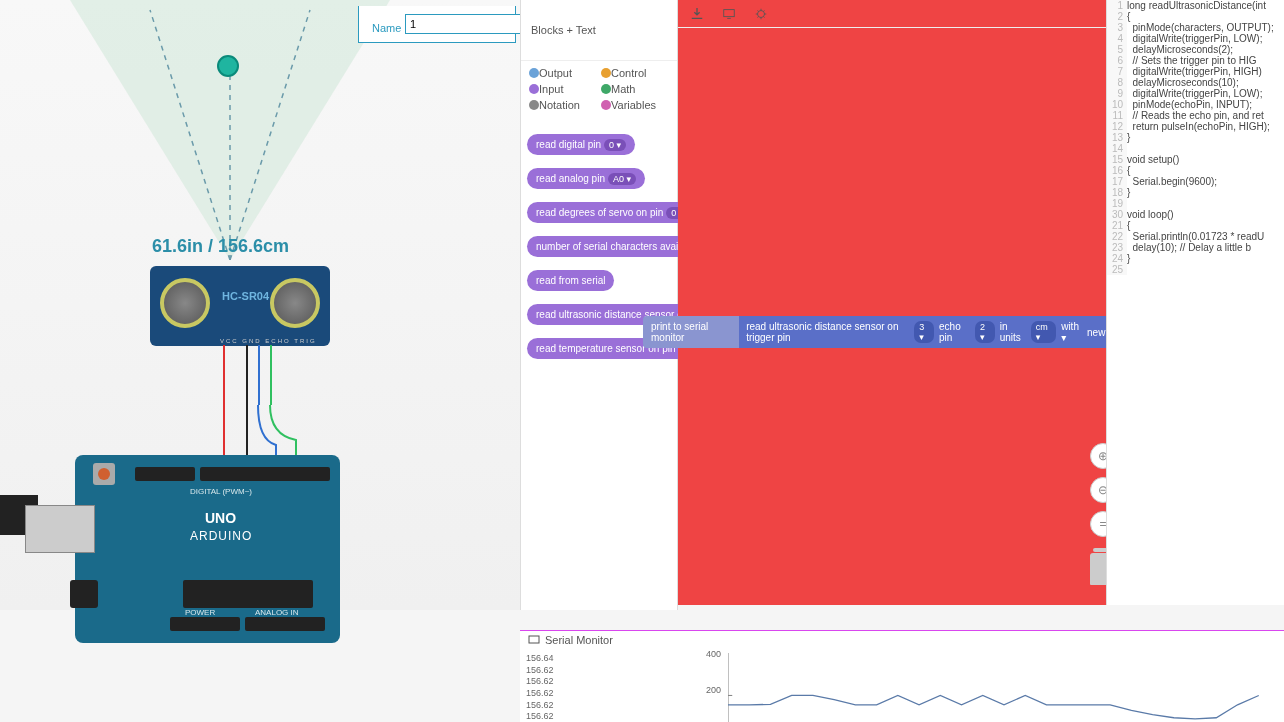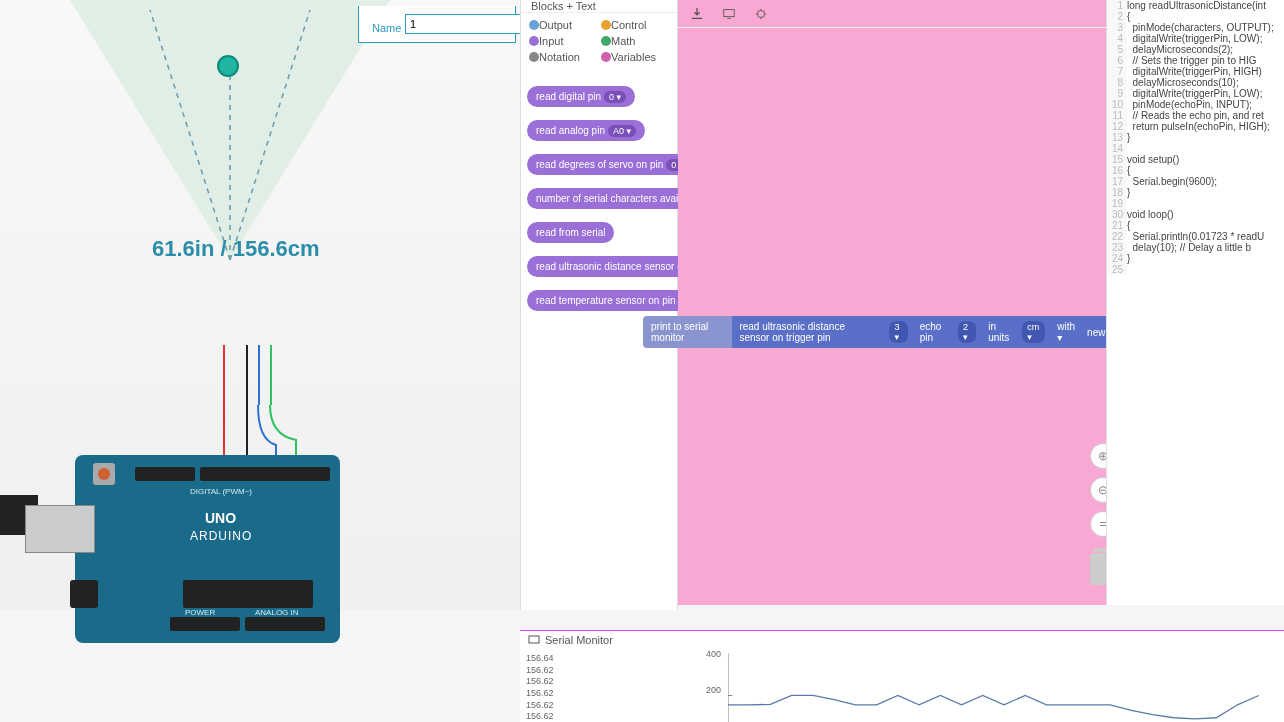--- a/index.html
+++ b/index.html
@@ -1,21 +1,21 @@
 <!DOCTYPE html>
 <html><head>
 <meta charset="utf-8">
 <style>
 * { margin: 0; padding: 0; box-sizing: border-box; font-family: Arial, sans-serif; }
 body { width: 1284px; height: 722px; overflow: hidden; background: #f5f5f5; position: relative; }
 
 .canvas-area { position: absolute; left: 0; top: 0; width: 520px; height: 610px; background: linear-gradient(#f8f8f8,#f0f0f0); }
 .sensor-cone { position: absolute; left: 30px; top: 0; width: 400px; height: 260px; }
 .target-ball { position: absolute; left: 217px; top: 55px; width: 22px; height: 22px; border-radius: 50%; background: #1fb5a0; border: 2px solid #0a8a7a; }
-.distance-label { position: absolute; left: 152px; top: 236px; font-size: 22px; font-weight: bold; color: #2b8ea8; }
+.distance-label { position: absolute; left: 152px; top: 236px; font-size: 18px; font-weight: bold; color: #2b8ea8; }
 
 .hcsr04 { position: absolute; left: 150px; top: 266px; width: 180px; height: 80px; background: #1a4a7a; border-radius: 6px; }
 .hcsr04 .eye { position: absolute; top: 12px; width: 50px; height: 50px; border-radius: 50%; background: radial-gradient(#888,#555); border: 4px solid #c8c862; }
 .hcsr04 .eye.l { left: 10px; } .hcsr04 .eye.r { right: 10px; }
 .hcsr04 .label { position: absolute; left: 72px; top: 24px; color: #6fb5e0; font-size: 11px; font-weight: bold; }
 .hcsr04 .pins { position: absolute; bottom: 2px; left: 70px; color: #ccc; font-size: 6px; letter-spacing: 2px; }
 
 .wire { position: absolute; width: 2px; background: #000; }
 .wire.red { background: #e03030; left: 223px; top: 345px; height: 260px; }
 .wire.black { background: #222; left: 246px; top: 345px; height: 260px; }
@@ -39,39 +39,39 @@
 
 .usb-cable { position: absolute; left: 0; top: 495px; width: 38px; height: 40px; background: #222; }
 
 .props-panel { position: absolute; left: 358px; top: 6px; width: 158px; }
 .props-title { background: #2b9abf; color: #fff; font-size: 11px; padding: 5px 7px; border: 1px solid #1a7a9a; }
 .props-row { display: flex; padding: 8px; border: 1px solid #2b9abf; border-top: none; background: #fff; align-items: flex-end; }
 .props-row label { color: #2b9abf; font-size: 11px; padding: 0 5px; width: 38px; }
 .props-row input { flex: 1; border: 1px solid #2b9abf; font-size: 11px; padding: 3px 4px; outline: none; }
 
 .palette { position: absolute; left: 520px; top: 0; width: 158px; height: 610px; background: #fff; border-left: 1px solid #ddd; border-right: 1px solid #ddd; }
-.palette-tabs { font-size: 11px; padding: 0 10px; color: #555; border-bottom: 1px solid #eee; }
+.palette-tabs { font-size: 11px; padding: 24px 10px; color: #555; border-bottom: 1px solid #eee; }
 .categories { padding: 6px 8px; font-size: 11px; }
 .cat-row { display: flex; gap: 4px; margin-bottom: 4px; }
 .cat { display: flex; align-items: center; gap: 0; width: 70px; color: #555; }
 .cat .dot { width: 10px; height: 10px; border-radius: 50%; }
 .dot.output { background: #6aa2d8; } .dot.control { background: #e8a030; }
 .dot.input { background: #9a6fd8; } .dot.math { background: #3fa868; }
 .dot.notation { background: #888; } .dot.variables { background: #d060b0; }
 
 .block-list { padding: 6px; }
 .block { background: #9a6fd8; color: #fff; font-size: 10px; padding: 5px 9px; border-radius: 11px; margin-bottom: 6px; display: inline-block; white-space: nowrap; margin-top: 7px; }
 .block .pill { background: #7a4fb8; padding: 1px 5px; border-radius: 8px; margin-left: 3px; font-size: 9px; }
 
-.workspace { position: absolute; left: 678px; top: 0; width: 450px; height: 605px; background: #f9a8d4; }
+.workspace { position: absolute; left: 678px; top: 0; width: 450px; height: 605px; background: #ef4444; }
 .ws-toolbar { height: 28px; border-bottom: 1px solid #eee; display: flex; align-items: center; gap: 18px; padding: 0 12px; color: #555; }
 .ws-toolbar .ico { width: 14px; height: 14px; cursor: pointer; }
 .ws-block { position: absolute; left: -35px; top: 316px; display: flex; align-items: center; font-size: 10px; color: #fff; }
 .ws-head { background: #8a95d0; padding: 5px 8px; border-radius: 4px 0 0 4px; }
-.ws-body { background: #5a6fc8; padding: 5px 7px; display: flex; align-items: center; gap: 12px; border-radius: 0 4px 4px 0; }
+.ws-body { background: #5a6fc8; padding: 5px 7px; display: flex; align-items: center; gap: 5px; border-radius: 0 4px 4px 0; }
 .ws-body .opt { background: #4258b0; padding: 1px 5px; border-radius: 7px; font-size: 9px; }
 
 .ws-controls { position: absolute; right: 10px; bottom: 20px; display: flex; flex-direction: column; gap: 8px; }
 .ws-controls .btn { width: 26px; height: 26px; border: 1px solid #ccc; border-radius: 50%; background: #fff; display: flex; align-items: center; justify-content: center; font-size: 12px; color: #888; cursor: pointer; }
 .trash { width: 28px; height: 32px; background: #ccc; border-radius: 3px 3px 1px 1px; margin-top: 8px; position: relative; }
 .trash::before { content:''; position:absolute; top:-5px; left:3px; width:22px; height:4px; background:#ccc; border-radius:2px; }
 
 .code-panel { position: absolute; left: 1106px; top: 0; width: 178px; height: 605px; background: #fff; border-left: 1px solid #ddd; font-family: 'Courier New', monospace; font-size: 10px; overflow: hidden; }
 .code-line { display: flex; white-space: pre; }
 .code-line .ln { width: 20px; text-align: right; color: #bbb; padding-right: 4px; background: #f8f8f8; flex-shrink: 0; }
@@ -90,20 +90,26 @@
 <div class="canvas-area">
   <svg class="sensor-cone">
     <path d="M 200 260 L 40 0 L 360 0 Z" fill="#d0e8d8" opacity="0.55"></path>
     <line x1="200" y1="260" x2="120" y2="10" stroke="#6a9aaa" stroke-width="1.5" stroke-dasharray="5,5"></line>
     <line x1="200" y1="260" x2="280" y2="10" stroke="#6a9aaa" stroke-width="1.5" stroke-dasharray="5,5"></line>
     <line x1="200" y1="260" x2="200" y2="60" stroke="#6a9aaa" stroke-width="1.5" stroke-dasharray="5,5"></line>
   </svg>
   <div class="target-ball"></div>
   <div class="distance-label">61.6in / 156.6cm</div>
 
+  <div class="hcsr04">
+    <div class="eye l"></div>
+    <div class="eye r"></div>
+    <div class="label">HC-SR04</div>
+    <div class="pins">VCC GND ECHO TRIG</div>
+  </div>
 
   <div class="wire red"></div>
   <div class="wire black"></div>
   <div class="wire blue"></div>
   <div class="wire green"></div>
   <svg style="position:absolute;left:246px;top:400px;width:70px;height:80px">
     <path d="M 12 5 Q 12 40 30 45 L 30 75" stroke="#3070d0" stroke-width="2" fill="none"></path>
     <path d="M 24 5 Q 24 35 50 40 L 50 75" stroke="#30c060" stroke-width="2" fill="none"></path>
   </svg>
 

